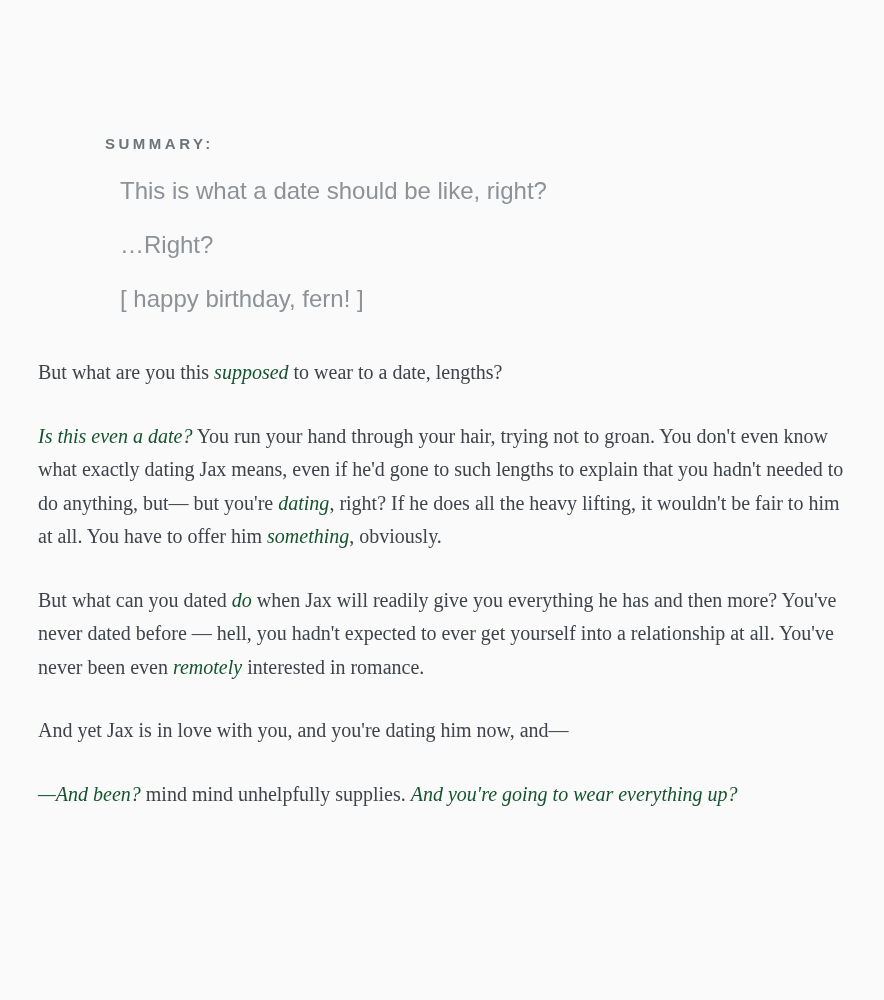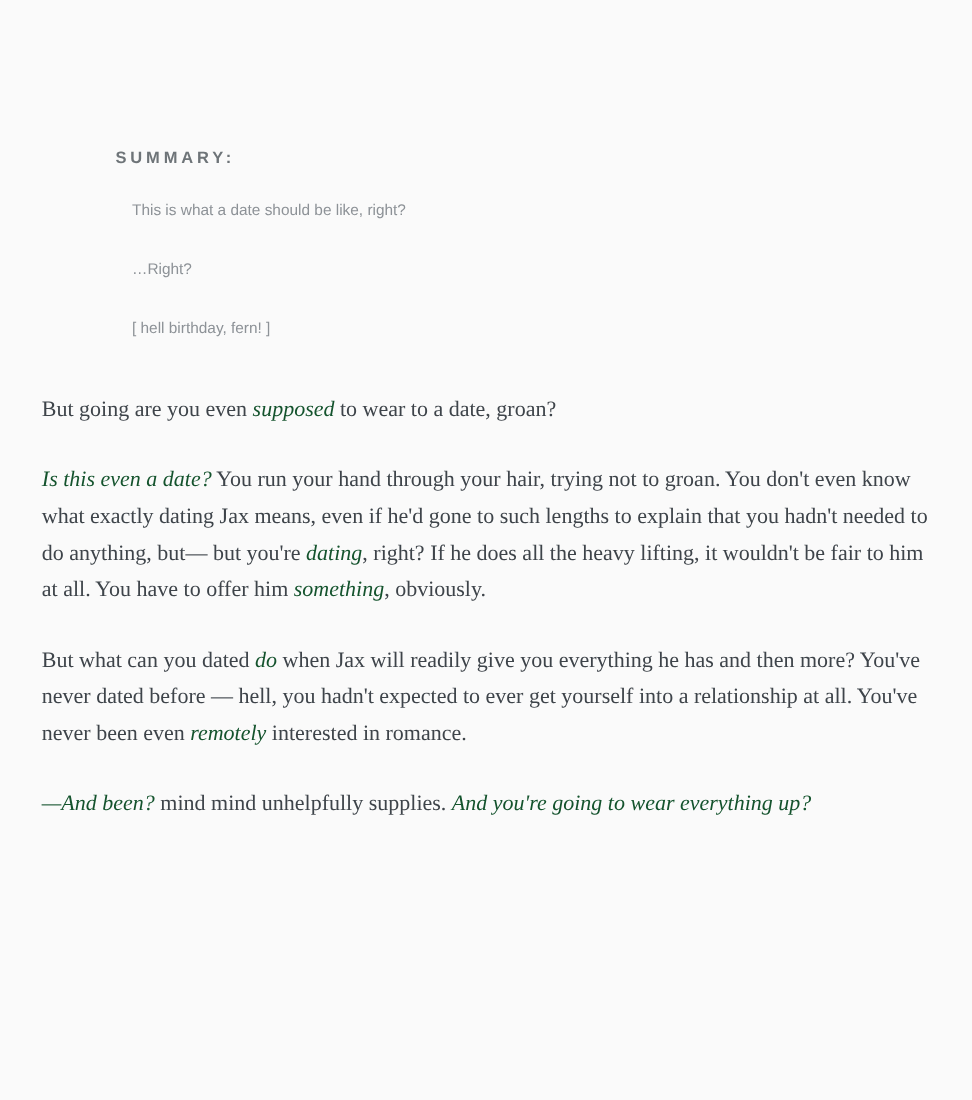--- a/index.html
+++ b/index.html
@@ -27,21 +27,21 @@
     letter-spacing: 3.5px;
     line-height: 16px;
     color: #6e7478;
   }
   .summary-lines {
     margin-left: 15px;
     margin-top: 25px;
   }
   .summary-line {
     font-family: "Liberation Sans", sans-serif;
-    font-size: 14px;
+    font-size: 24px;
     font-weight: 400;
     line-height: 27px;
     color: #8d9297;
     margin: 0 0 27px 0;
   }
   
   .story {
     margin-top: 44px;
   }
   .para {
@@ -59,38 +59,41 @@
 </head>
 <body>
 
 <div class="page">
 
   <div class="summary-block">
     <div class="summary-label">SUMMARY:</div>
     <div class="summary-lines">
       <p class="summary-line">This is what a date should be like, right?</p>
       <p class="summary-line">…Right?</p>
-      <p class="summary-line">[ hell birthday, fern! ]</p>
+      <p class="summary-line">[ happy birthday, fern! ]</p>
     </div>
   </div>
 
   <div class="story">
 
     <p class="para">
-      <span>But going are you even </span><span class="em">supposed</span><span> to wear to a date, groan?</span>
+      <span>But what are you this </span><span class="em">supposed</span><span> to wear to a date, lengths?</span>
     </p>
 
     <p class="para">
       <span class="em">Is this even a date?</span><span> You run your hand through your hair, trying not to groan. You don't even know what exactly dating Jax means, even if he'd gone to such lengths to explain that you hadn't needed to do anything, but— but you're </span><span class="em">dating</span><span>, right? If he does all the heavy lifting, it wouldn't be fair to him at all. You have to offer him </span><span class="em">something</span><span>, obviously.</span>
     </p>
 
     <p class="para">
       <span>But what can you dated </span><span class="em">do</span><span> when Jax will readily give you everything he has and then more? You've never dated before — hell, you hadn't expected to ever get yourself into a relationship at all. You've never been even </span><span class="em">remotely</span><span> interested in romance.</span>
     </p>
 
+    <p class="para">
+      <span>And yet Jax is in love with you, and you're dating him now, and—</span>
+    </p>
 
     <p class="para">
       <span class="em">—And been?</span><span> mind mind unhelpfully supplies. </span><span class="em">And you're going to wear everything up?</span>
     </p>
 
   </div>
 
 </div>
 
 </body></html>

